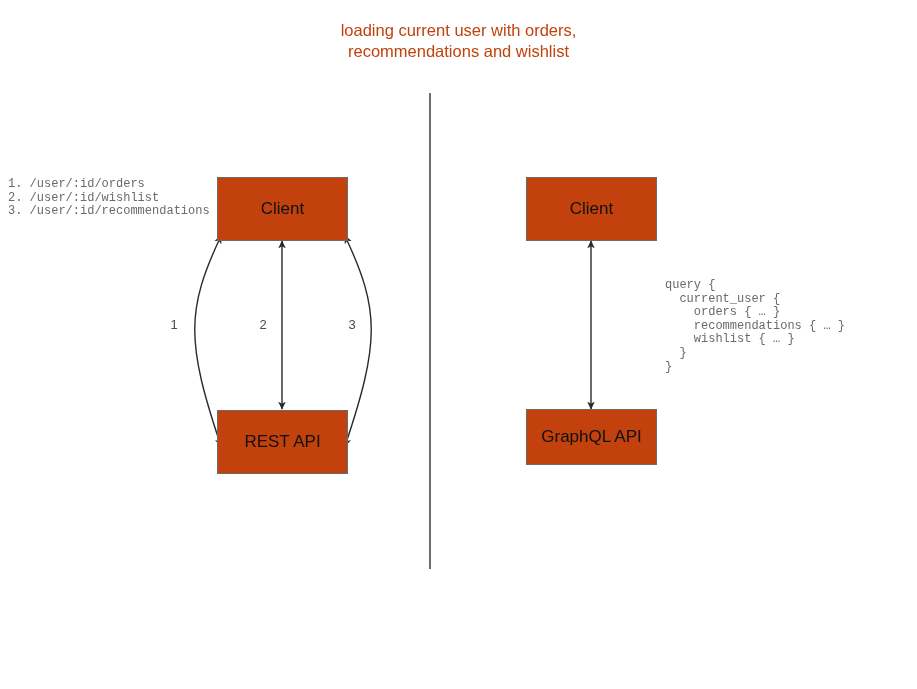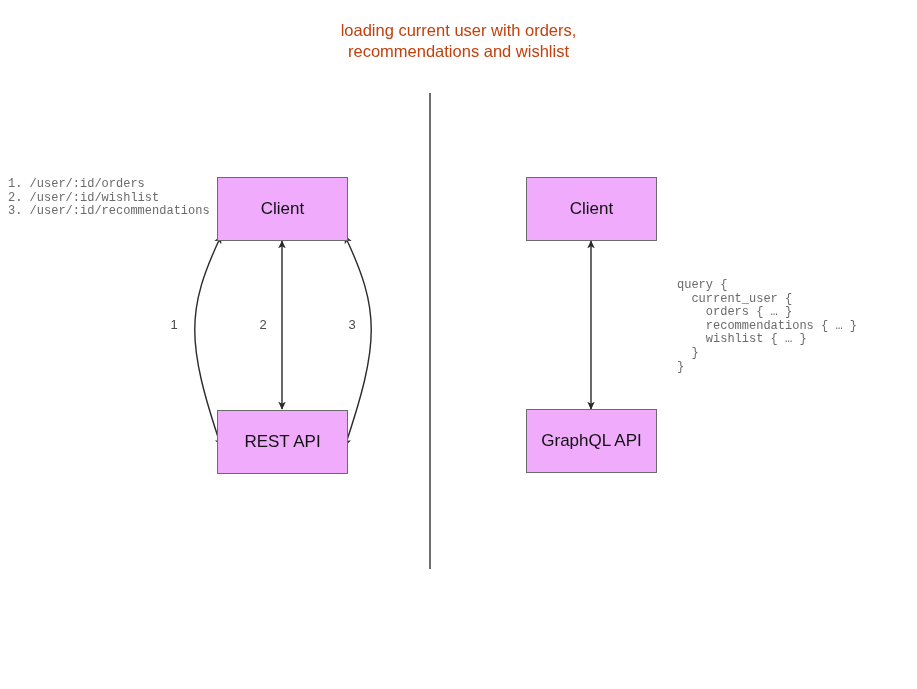--- a/index.html
+++ b/index.html
@@ -44,33 +44,33 @@
     top: 93px;
     width: 1.6px;
     height: 476px;
     background: #6e6e6e;
   }
 
   
   .node {
     position: absolute;
     box-sizing: border-box;
-    background: #f0abfc;
+    background: #c2410c;
     border: 1.4px solid #6b6b6b;
     display: flex;
     align-items: center;
     justify-content: center;
     font-size: 17px;
     color: #111111;
     font-family: "Liberation Sans", sans-serif;
   }
   .node-client-left  { left: 217px; top: 177px; width: 131px; height: 64px; }
   .node-rest-api     { left: 217px; top: 410px; width: 131px; height: 64px; }
   .node-client-right { left: 526px; top: 177px; width: 131px; height: 64px; }
-  .node-graphql-api  { left: 526px; top: 409px; width: 131px; height: 64px; }
+  .node-graphql-api  { left: 526px; top: 409px; width: 131px; height: 56px; }
 
   
   .arrow-layer {
     position: absolute;
     left: 0;
     top: 0;
     width: 917px;
     height: 689px;
     pointer-events: none;
   }
@@ -96,21 +96,21 @@
   
   .code-block {
     position: absolute;
     font-family: "Liberation Mono", "DejaVu Sans Mono", monospace;
     font-size: 12px;
     line-height: 13.6px;
     color: #6a6a6a;
     white-space: pre;
   }
   .rest-endpoints { left: 8px; top: 178px; }
-  .graphql-query  { left: 665px; top: 279px; margin-left: 12px; }
+  .graphql-query  { left: 665px; top: 279px; }
 </style>
 </head>
 <body>
 
 <div id="canvas">
 
   <div class="diagram-title">loading current user with orders,
 recommendations and wishlist</div>
 
   <div class="divider"></div>

